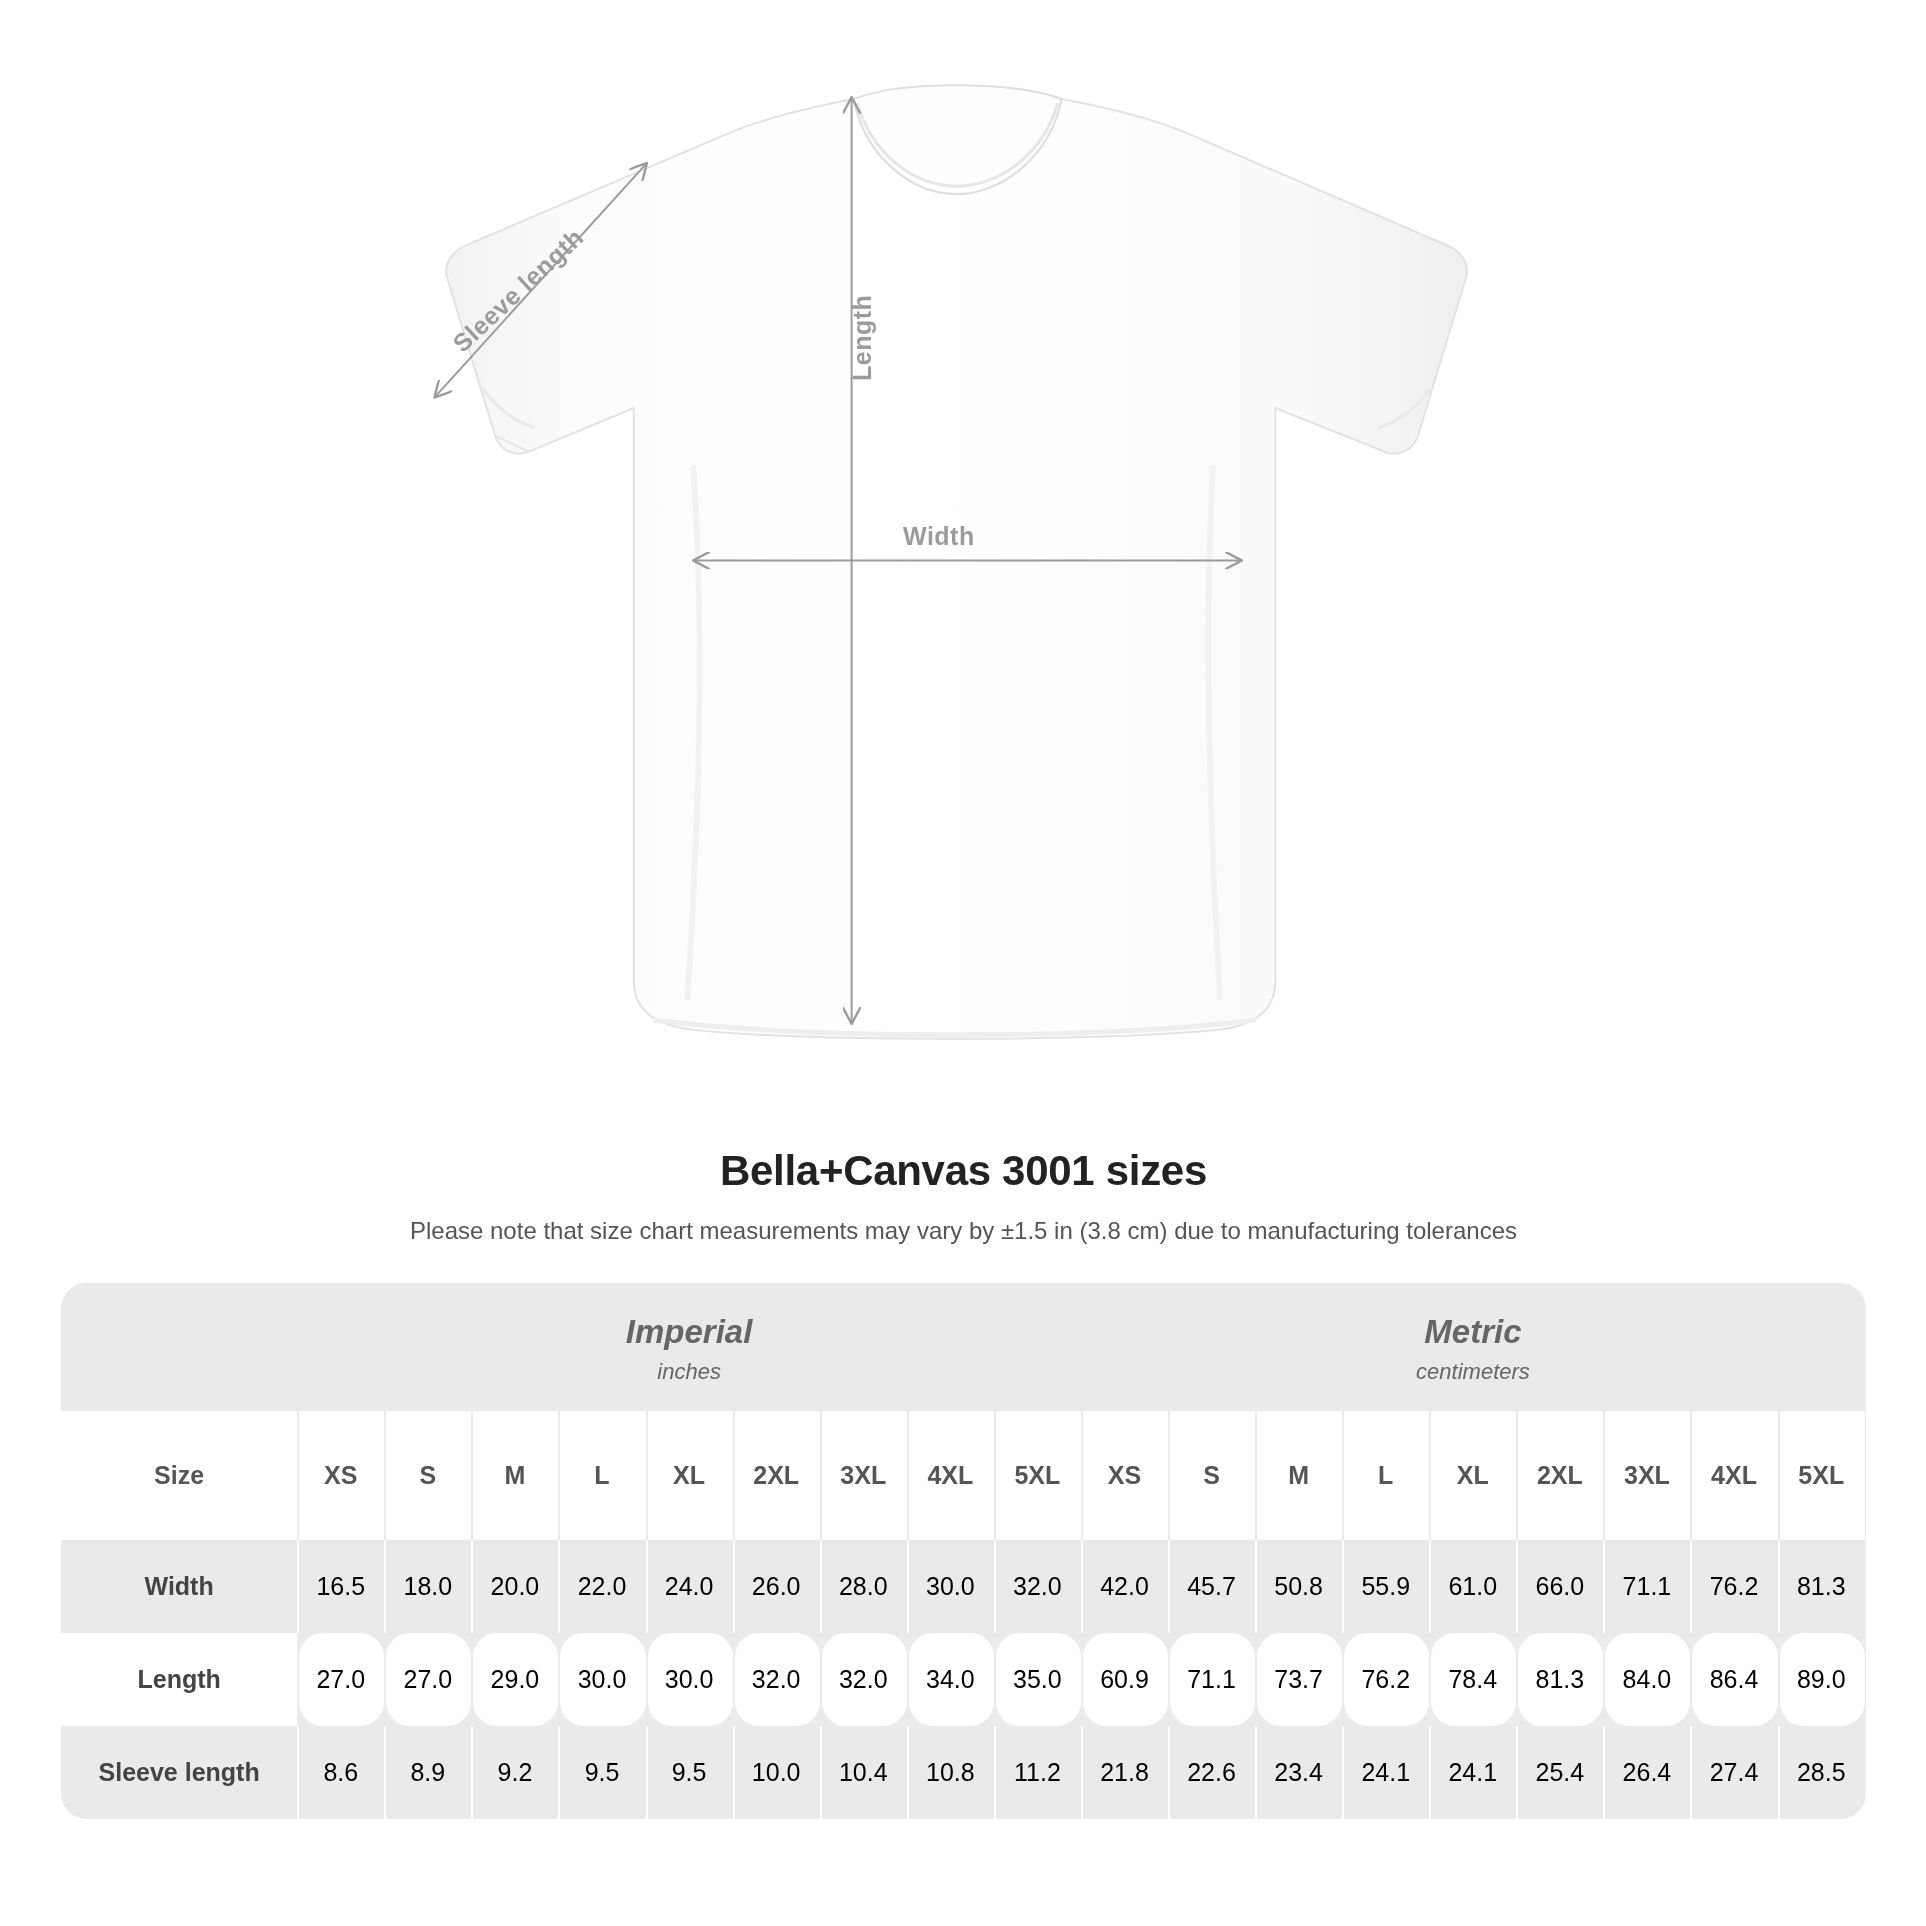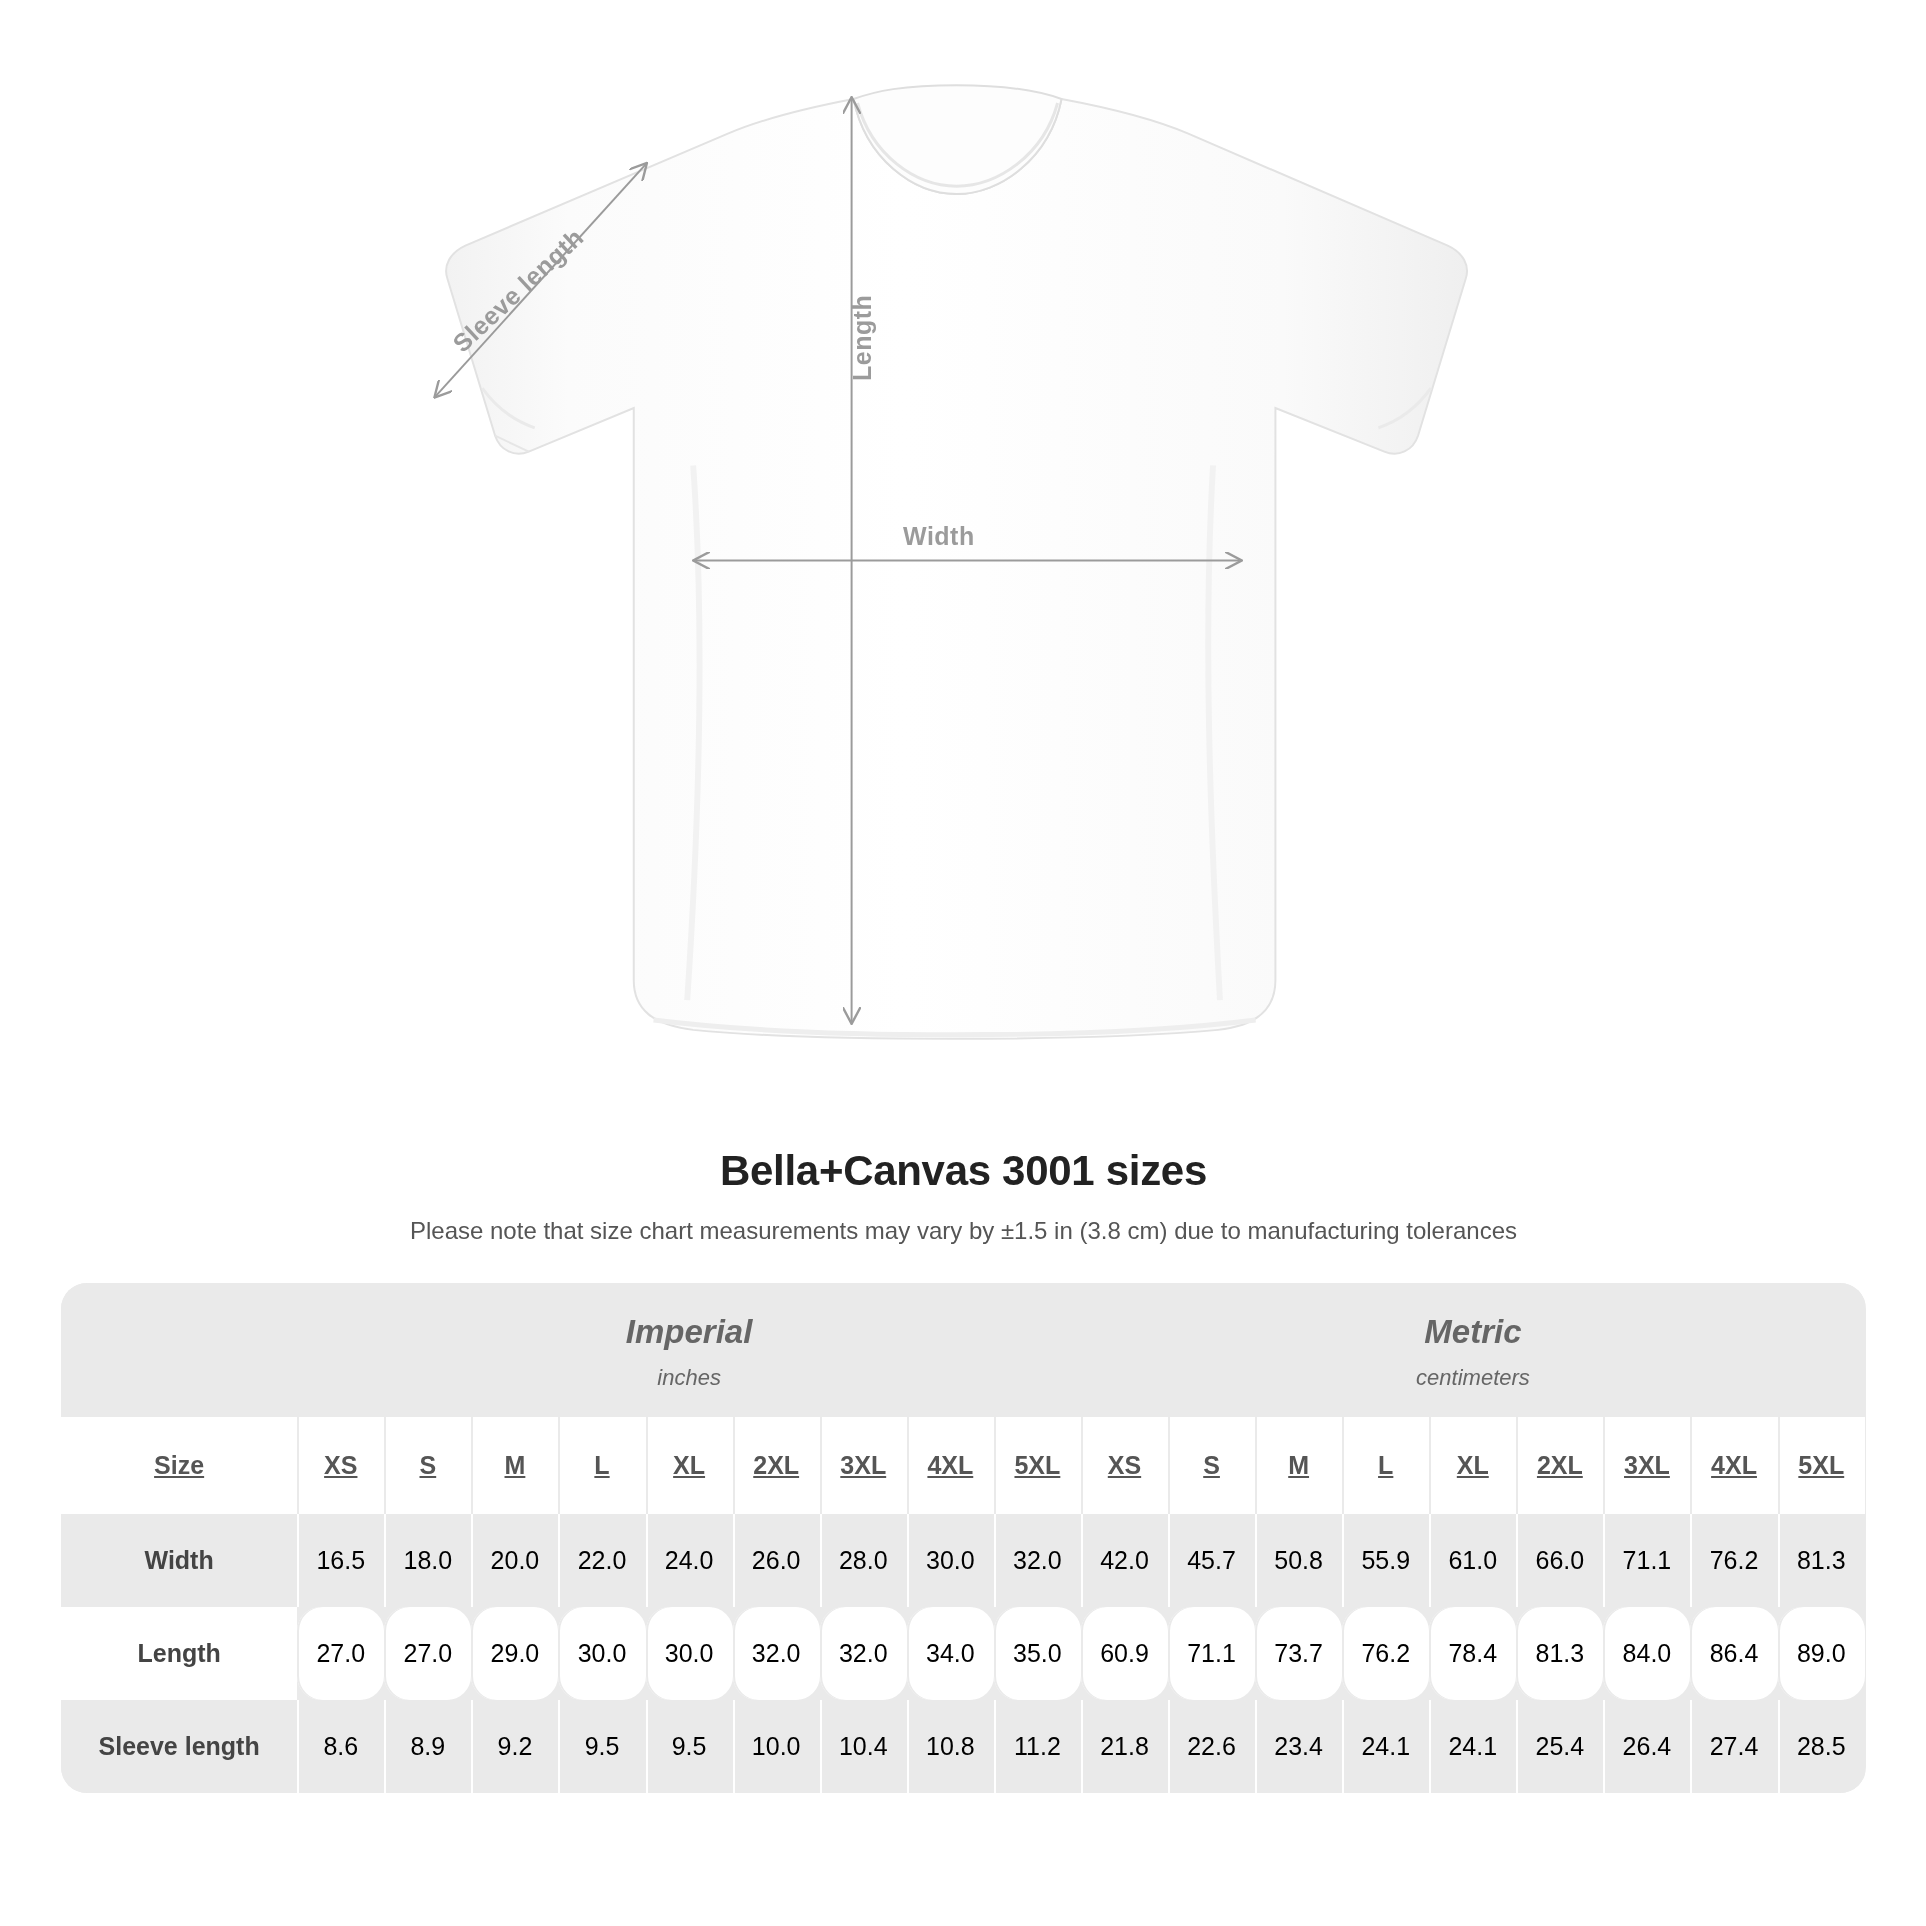--- a/index.html
+++ b/index.html
@@ -96,32 +96,31 @@
     padding: 30px 0 26px 0;
     background: #eaeaea;
   }
   .unitsys-name {
     font-size: 33px;
     font-weight: bold;
     font-style: italic;
     color: #666666;
   }
   .unitsys-sub {
-    margin-top: 14px;
+    margin-top: 8px;
     font-size: 22px;
     font-style: italic;
     color: #666666;
   }
   .head-row th {
     background: #ffffff;
-    padding: 34px 0;
+    padding: 50px 0;
     font-size: 25px;
     font-weight: bold;
     color: #555555;
-    text-decoration: underline;
   }
   .head-row th.rowlabel {
     color: #555555;
   }
   .data-row td {
     padding: 32px 0;
     font-size: 25px;
     color: #000000;
   }
   .data-row.light td { background: #eaeaea; }

